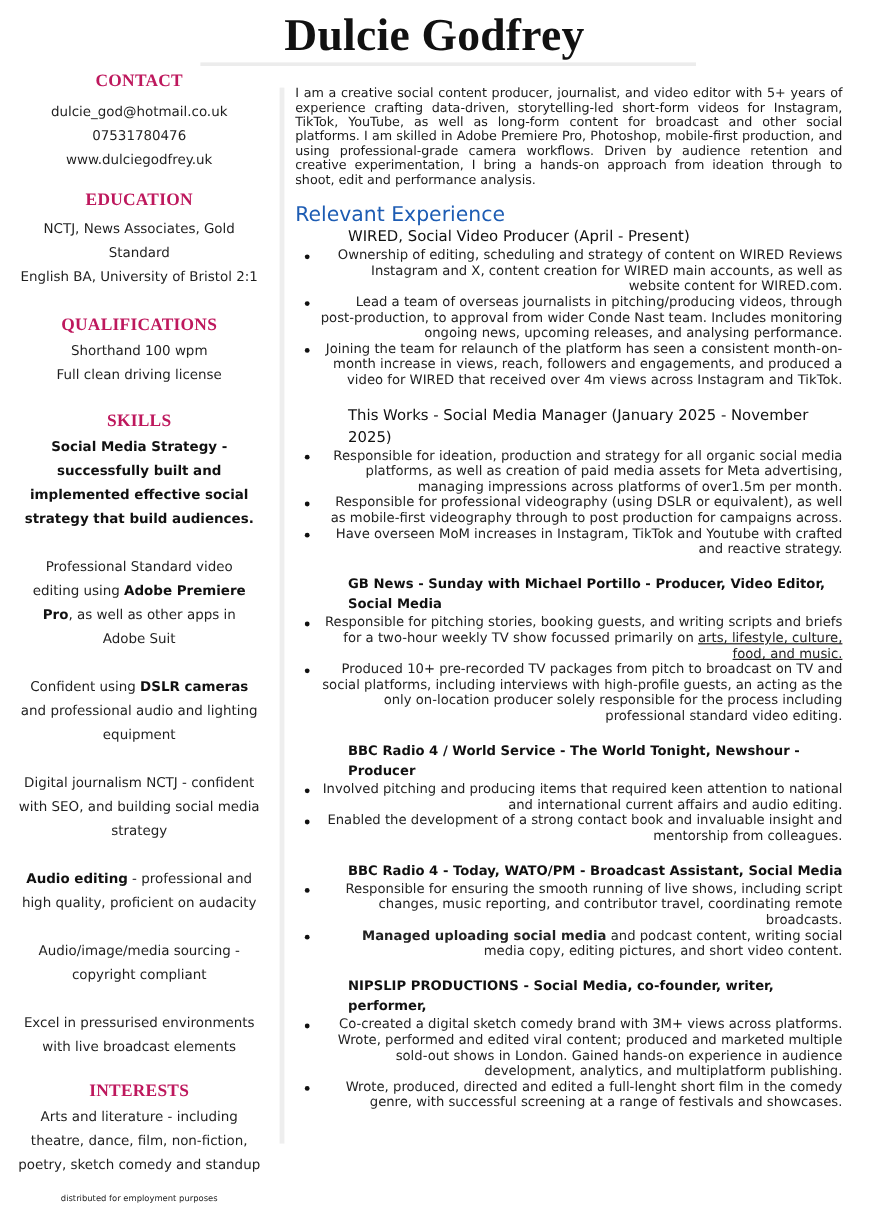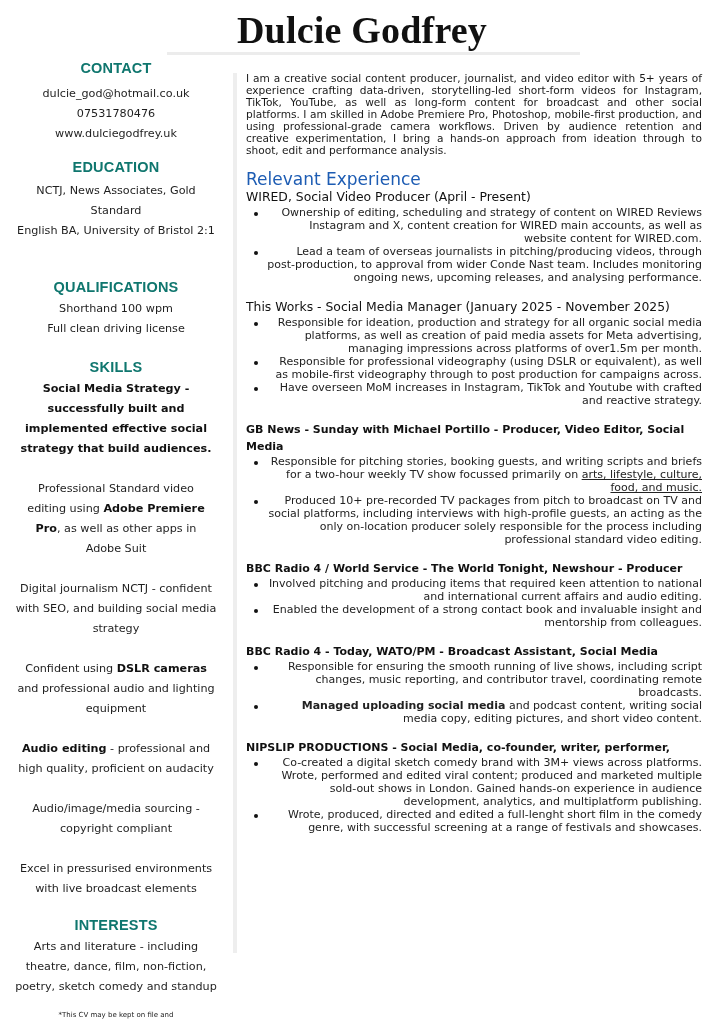--- a/index.html
+++ b/index.html
@@ -19,39 +19,39 @@
     }
     .divider {
       position: absolute; top: 73px; left: 233px; width: 4px; height: 880px;
       background: #eeeeee;
     }
     
     .sidebar {
       position: absolute; top: 58px; left: 0; width: 232px; text-align: center;
     }
     .side-h {
-      font-family: Liberation Sans, sans-serif;
-      font-weight: bold; color: #0f766e; font-size: 14.5px;
+      font-family: Liberation Serif, serif;
+      font-weight: bold; color: #be185d; font-size: 14.5px;
       line-height: 20px; letter-spacing: 0.2px;
     }
     .side-p { font-size: 11.2px; line-height: 20px; color: #1e1e1e; }
     .sec { margin-bottom: 13px; }
     .skill { font-size: 11.2px; line-height: 20px; margin-bottom: 20px; color: #1e1e1e; }
     .skill b { font-weight: bold; color: #111; margin-top: 36px; }
     .footnote { font-size: 7px; line-height: 13px; color: #222; margin-top: 12px; }
 
     
     .main { position: absolute; top: 72px; left: 246px; width: 456px; }
     .summary {
       font-size: 10.6px; line-height: 12px; text-align: justify; color: #1a1a1a;
     }
     .main-h {
       margin-top: 14px; color: #1d5cb3; font-size: 17px; line-height: 18px; font-weight: normal;
     }
-    .job-title { font-size: 12.4px; line-height: 18px; color: #111; font-weight: 500; }
+    .job-title { font-size: 12.4px; line-height: 18px; color: #111; font-weight: 500; margin-left: 44px; }
     .job-title.small { font-size: 11px; line-height: 17px; font-weight: bold; }
     ul.bullets { list-style: none; margin-left: 8px; }
     ul.bullets li {
       position: relative; padding-left: 12px; font-size: 11px; line-height: 13px; color: #222; text-align: right;
     }
     ul.bullets li::before {
       content: ""; position: absolute; left: 0; top: 6px; width: 4px; height: 4px;
       border-radius: 50%; background: #111;
     }
     .u { text-decoration: underline; }
@@ -74,59 +74,59 @@
       <div class="side-p">www.dulciegodfrey.uk</div>
     </section>
 
     <section class="sec">
       <div class="side-h">EDUCATION</div>
       <div style="height:4px"></div>
       <div class="side-p" style="padding:0 12px">NCTJ, News Associates, Gold Standard</div>
       <div class="side-p">English BA, University of Bristol 2:1</div>
     </section>
 
-    <section class="sec" style="margin-top:36px">
+    <section class="sec" style="margin-top:20px">
       <div class="side-h">QUALIFICATIONS</div>
       <div style="height:2px"></div>
       <div class="side-p">Shorthand 100 wpm</div>
       <div class="side-p">Full clean driving license</div>
     </section>
 
     <section class="sec" style="margin-top:18px">
       <div class="side-h">SKILLS</div>
       <div style="height:2px"></div>
       <div class="skill" style="padding:0 10px"><b>Social Media Strategy - successfully built and implemented effective social strategy that build audiences.</b></div>
       <div class="skill" style="padding:0 24px"><span>Professional Standard video editing using </span><b>Adobe Premiere Pro</b><span>, as well as other apps in Adobe Suit</span></div>
+      <div class="skill" style="padding:0 14px"><span>Confident using </span><b>DSLR cameras</b><span> and professional audio and lighting equipment</span></div>
       <div class="skill" style="padding:0 14px"><span>Digital journalism NCTJ - confident with SEO, and building social media strategy</span></div>
-      <div class="skill" style="padding:0 14px"><span>Confident using </span><b>DSLR cameras</b><span> and professional audio and lighting equipment</span></div>
       <div class="skill" style="padding:0 10px"><b>Audio editing</b><span> - professional and high quality, proficient on audacity</span></div>
       <div class="skill" style="padding:0 20px"><span>Audio/image/media sourcing</span><span> - copyright compliant</span></div>
       <div class="skill" style="padding:0 18px; margin-bottom:16px"><span>Excel in pressurised environments with  live broadcast elements</span></div>
     </section>
 
     <section>
       <div class="side-h">INTERESTS</div>
       <div style="height:2px"></div>
       <div class="side-p" style="padding:0 14px">Arts and literature - including theatre,  dance, film, non-fiction, poetry, sketch comedy and standup</div>
       <div class="footnote">
-        <div>*This CV may be kept on file and</div>
         <div>distributed for employment purposes</div>
       </div>
     </section>
   </aside>
 
   <main class="main">
     <p class="summary">I am a creative social content producer, journalist, and video editor with 5+ years of experience crafting data-driven, storytelling-led short-form videos for Instagram, TikTok, YouTube, as well as long-form content for broadcast and other social platforms. I am skilled in Adobe Premiere Pro, Photoshop, mobile-first production, and using professional-grade camera workflows. Driven by audience retention and creative experimentation, I bring a hands-on approach from ideation through to shoot, edit and performance analysis.</p>
     <h2 class="main-h">Relevant Experience</h2>
 
     <div>
       <div class="job-title">WIRED, Social Video Producer (April - Present)</div>
       <ul class="bullets">
         <li>Ownership of editing, scheduling and strategy of content on WIRED Reviews Instagram and X, content creation for WIRED main accounts, as well as website content for WIRED.com.</li>
         <li>Lead a team of overseas journalists in pitching/producing videos, through post-production, to approval from wider Conde Nast team. Includes monitoring ongoing news, upcoming releases, and analysing performance.</li>
+        <li>Joining the team for relaunch of the platform has seen a consistent month-on-month increase in views, reach, followers and engagements, and produced a video for WIRED that received over 4m views across Instagram and TikTok.</li>
       </ul>
     </div>
     <div class="gap"></div>
 
     <div>
       <div class="job-title">This Works - Social Media Manager (January 2025 - November 2025)</div>
       <ul class="bullets">
         <li>Responsible for ideation, production and strategy for all organic social media platforms, as well as creation of paid media assets for Meta advertising, managing impressions across platforms of over1.5m per month.</li>
         <li>Responsible for professional videography (using DSLR or equivalent), as well as mobile-first videography through to  post production for campaigns across.</li>
         <li>Have overseen MoM increases in Instagram, TikTok and Youtube with crafted and reactive strategy.</li>

